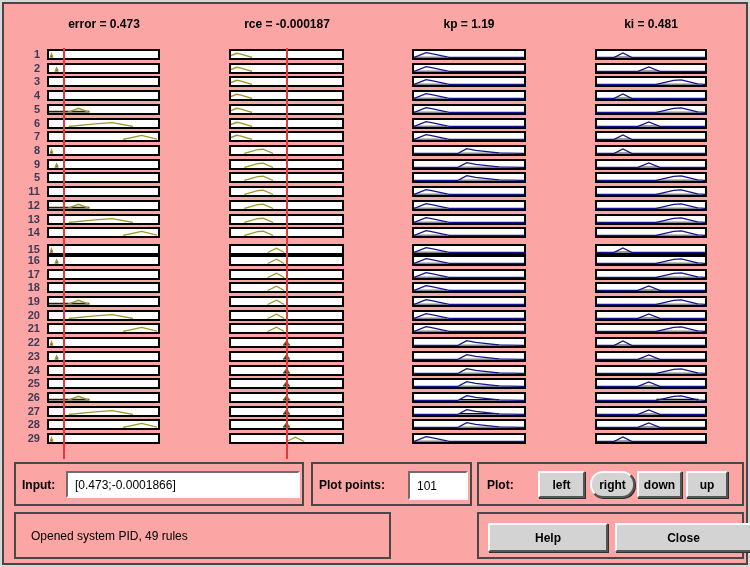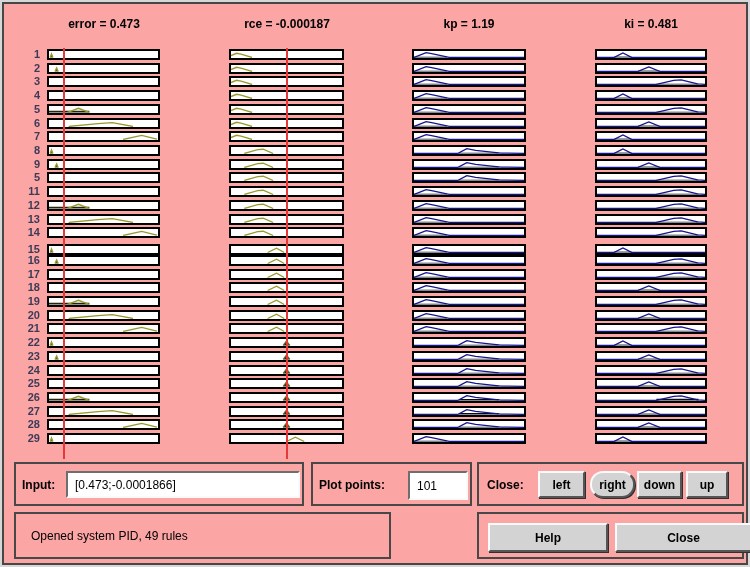--- a/index.html
+++ b/index.html
@@ -761,21 +761,21 @@
     <div class="grp-label" style="left:6px;top:14px;">Input:</div>
     <div class="field" style="left:50px;top:7px;width:234px;height:27px;">[0.473;-0.0001866]</div>
   </div>
 
   <div class="grp" style="left:307px;top:458px;width:161px;height:44px;">
     <div class="grp-label" style="left:6px;top:14px;">Plot points:</div>
     <div class="field" style="left:95px;top:7px;width:60px;height:29px;">101</div>
   </div>
 
   <div class="grp" style="left:473px;top:458px;width:267px;height:44px;">
-    <div class="grp-label" style="left:8px;top:14px;">Close:</div>
+    <div class="grp-label" style="left:8px;top:14px;">Plot:</div>
     <button class="btn" style="left:59px;top:7px;width:47px;height:27px;">left</button>
     <button class="btn" style="left:111px;top:7px;width:45px;height:27px;border-radius:13px;">right</button>
     <button class="btn" style="left:158px;top:7px;width:45px;height:27px;">down</button>
     <button class="btn" style="left:207px;top:7px;width:42px;height:27px;">up</button>
   </div>
 
   <div class="grp" style="left:10px;top:508px;width:377px;height:47px;">
     <div id="status-text">Opened system PID, 49 rules</div>
   </div>
 

